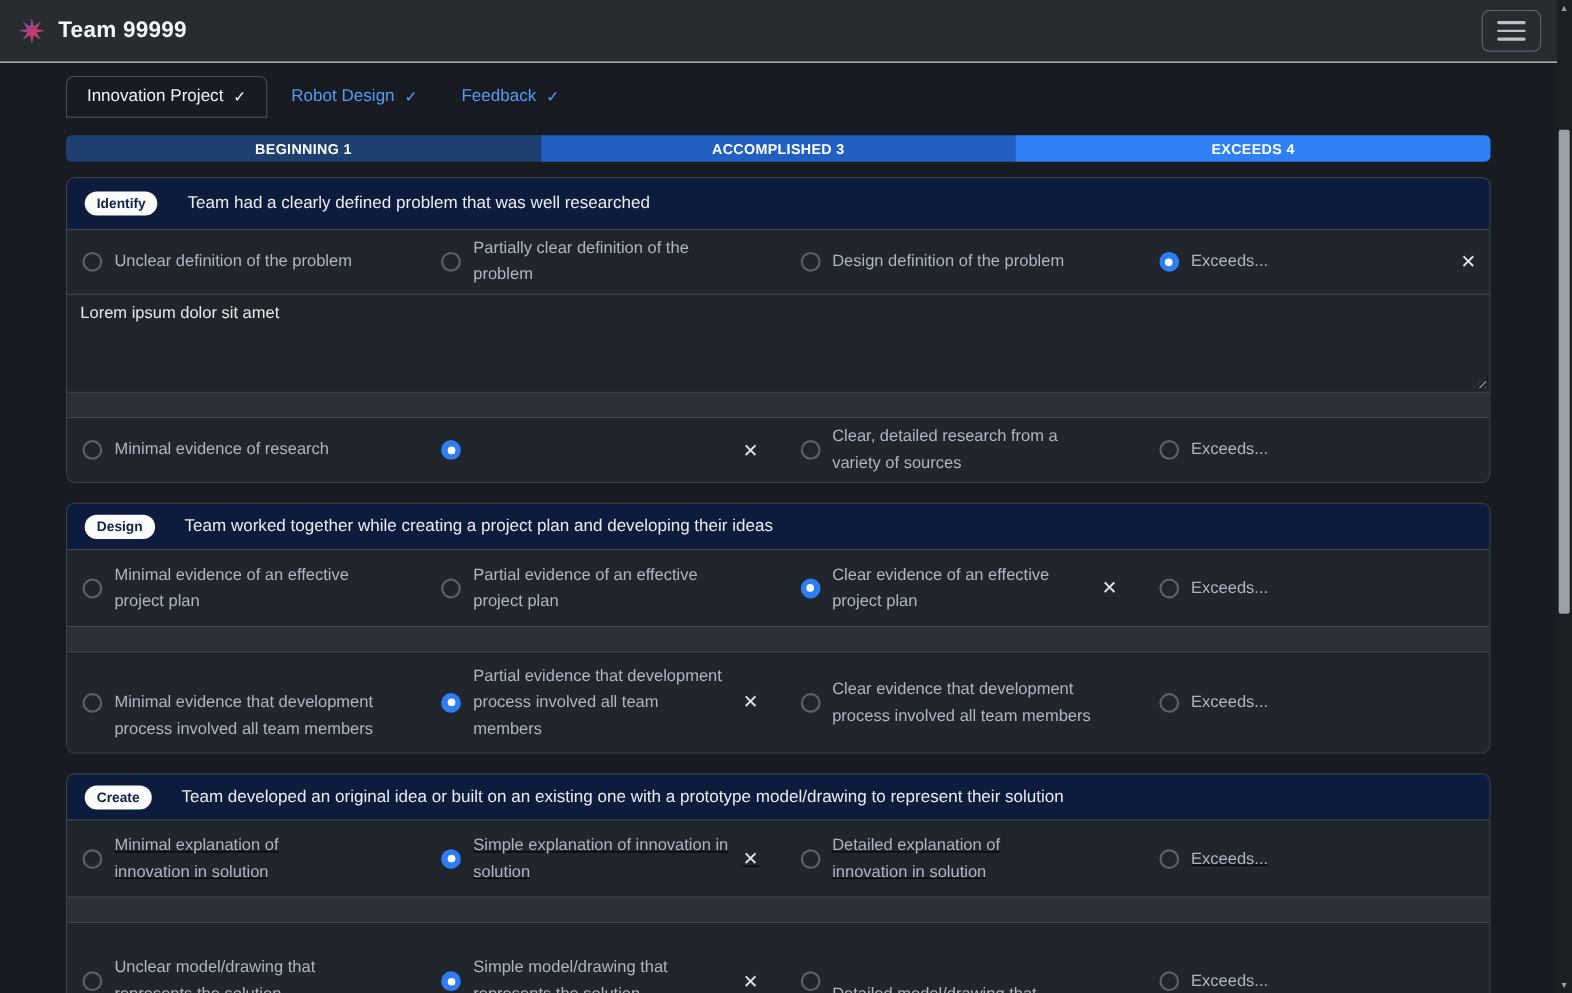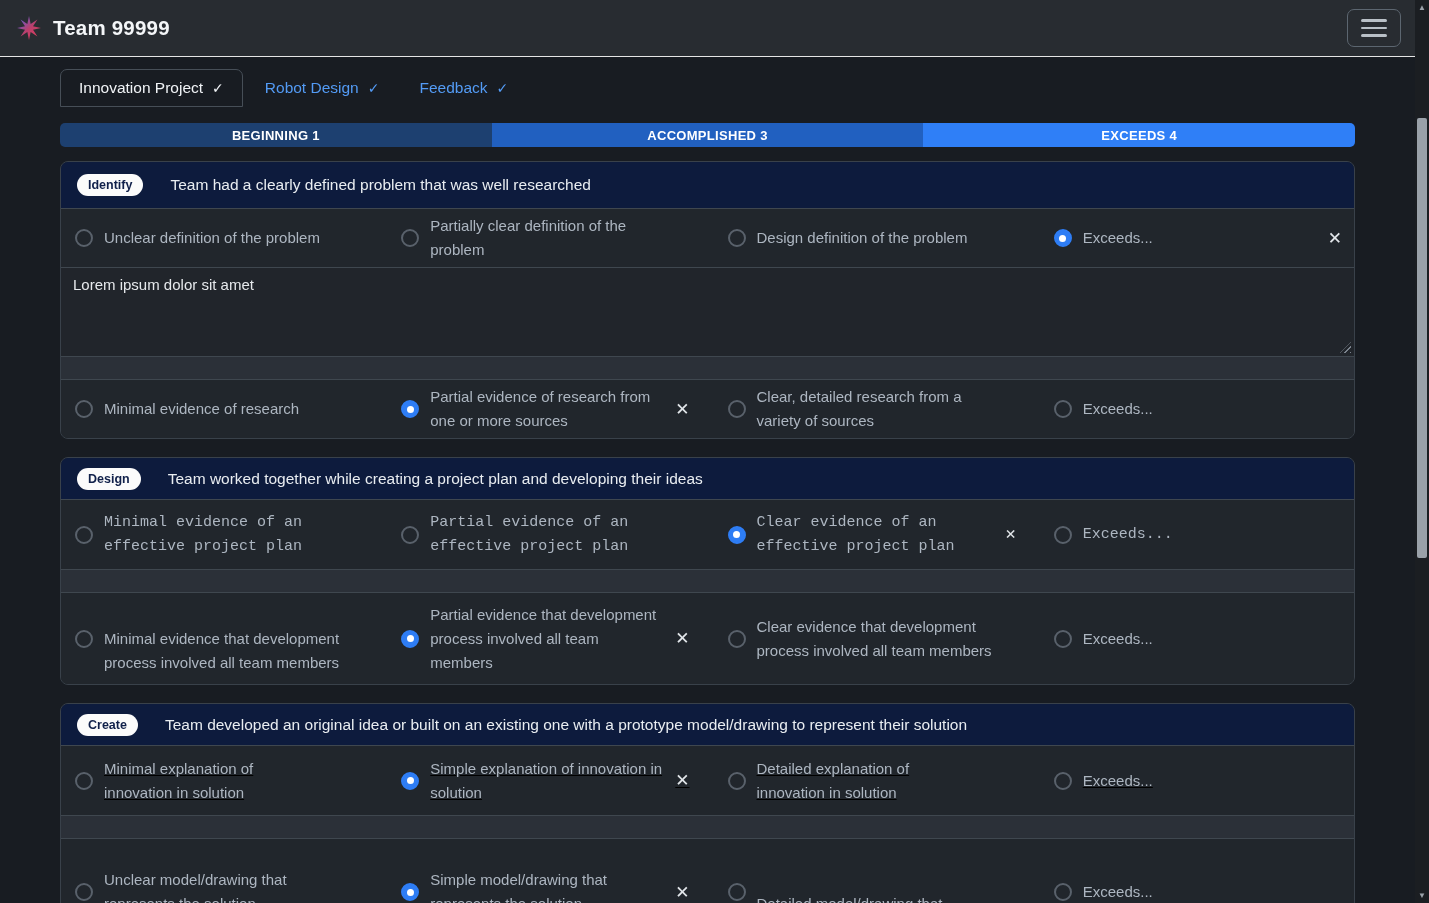--- a/index.html
+++ b/index.html
@@ -238,42 +238,41 @@
     </div>
     <div class="comment-strip"></div>
     <div class="row">
       <div class="cell">
         <span class="radio"></span>
         <span class="opt-label">Minimal evidence of research</span>
 
       </div>
       <div class="cell">
         <span class="radio checked"></span>
-        <span class="opt-label">Partial evidence of research from one or more sources</span>
         <span class="clear-x visible">✕</span>
       </div>
       <div class="cell">
         <span class="radio"></span>
         <span class="opt-label">Clear, detailed research from a variety of sources</span>
 
       </div>
       <div class="cell">
         <span class="radio"></span>
         <span class="opt-label">Exceeds...</span>
 
       </div>
     </div>
   </section>
 
   <section class="card">
     <div class="card-head">
       <span class="badge">Design</span>
       <span class="card-title">Team worked together while creating a project plan and developing their ideas</span>
     </div>
-    <div class="row" style="min-height:70px;font-family:Liberation Mono, monospace;">
+    <div class="row" style="min-height:70px;">
       <div class="cell">
         <span class="radio"></span>
         <span class="opt-label">Minimal evidence of an effective project plan</span>
 
       </div>
       <div class="cell">
         <span class="radio"></span>
         <span class="opt-label">Partial evidence of an effective project plan</span>
 
       </div>

